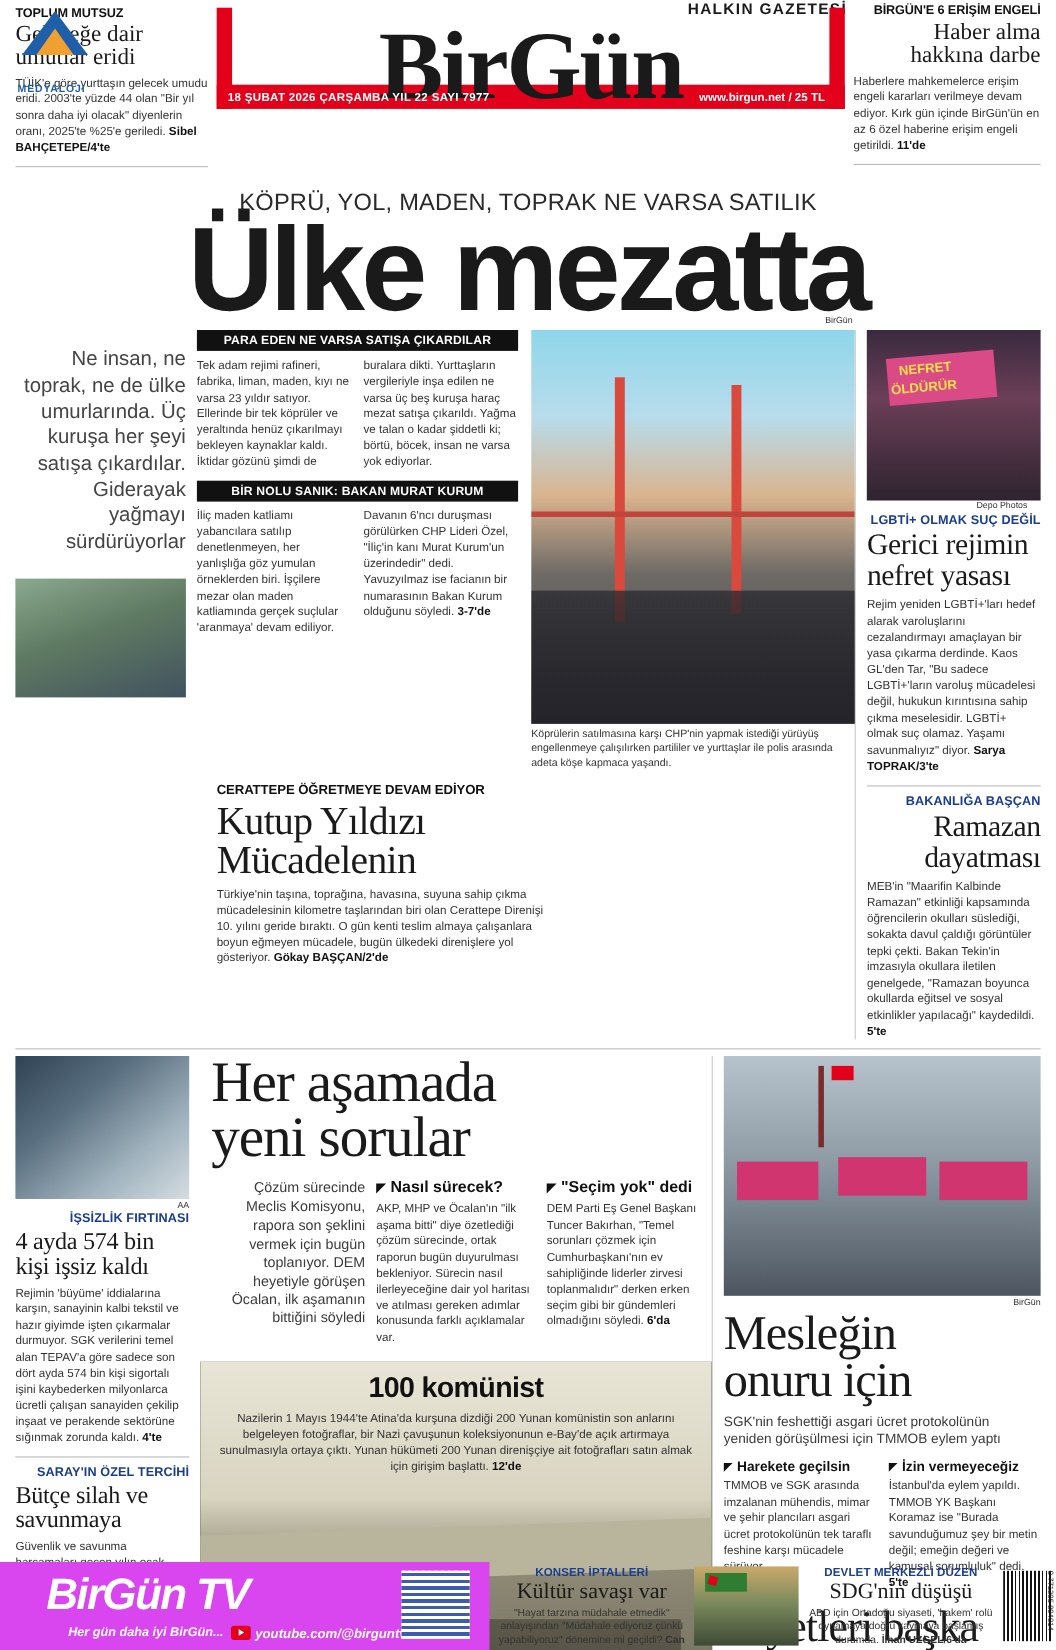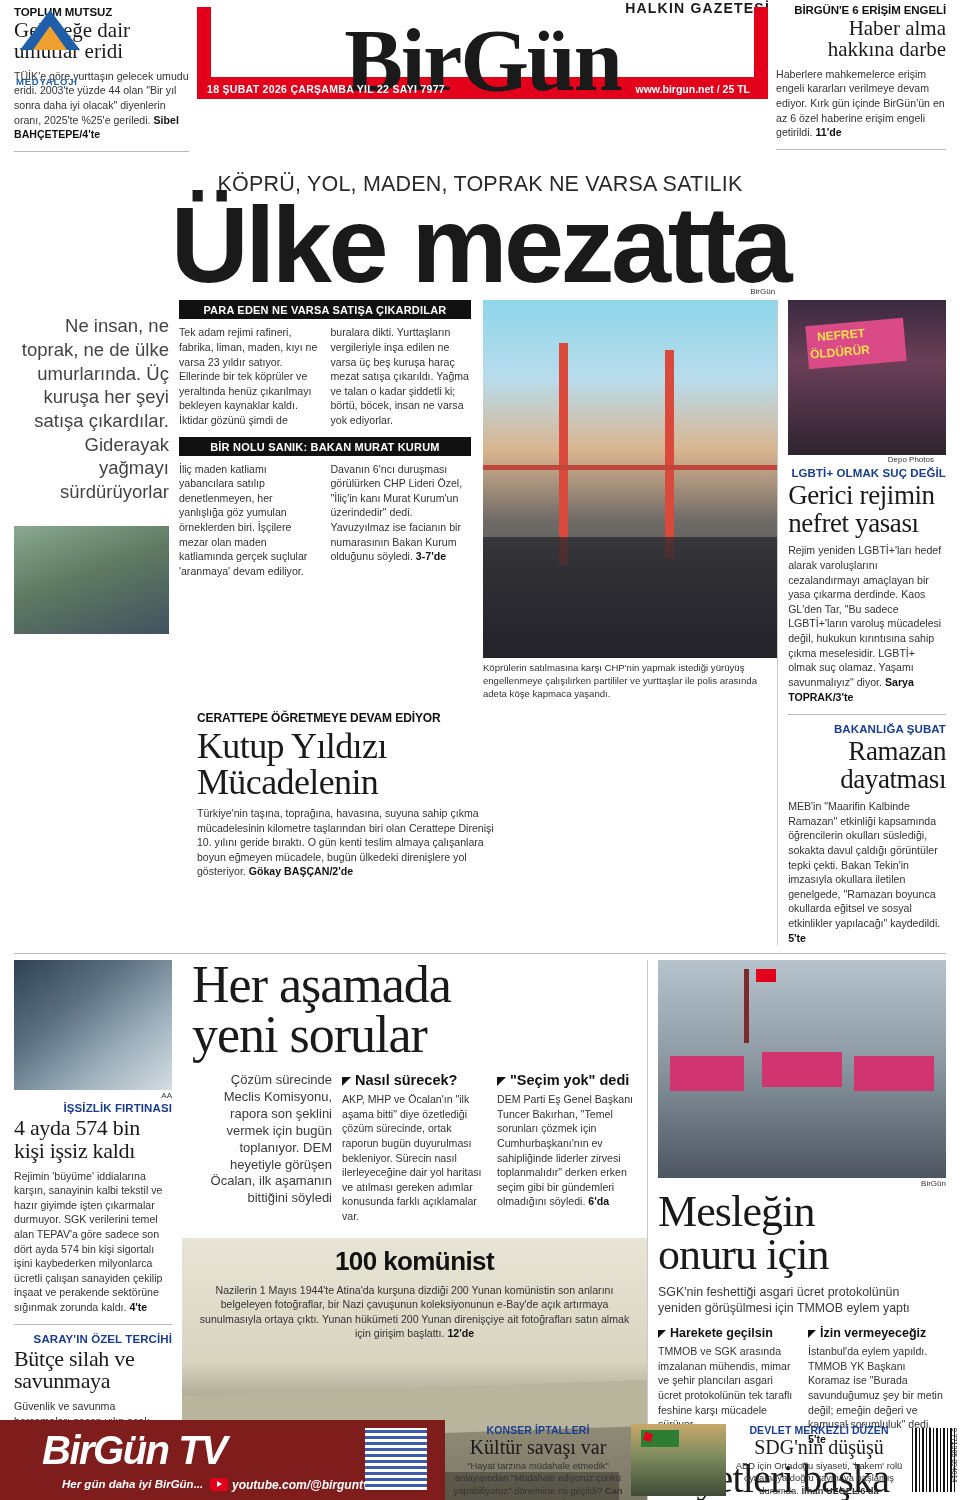--- a/index.html
+++ b/index.html
@@ -89,21 +89,21 @@
 
   .serif-xl { font-family:"Liberation Serif", serif; font-size: 36px; line-height: 1.0; letter-spacing:-.6px;}
   .serif-lg { font-family:"Liberation Serif", serif; font-size: 27px; line-height: 1.02; letter-spacing:-.4px;}
   .serif-md { font-family:"Liberation Serif", serif; font-size: 22px; line-height: 1.03; letter-spacing:-.3px;}
 
   .tri-bullet { display:inline-block; width:0;height:0; border-left:9px solid #111; border-bottom:9px solid transparent; border-top:0; margin-right:4px; transform: translateY(1px);}
   .sub-head { font-size: 14.5px; font-weight: bold; color:#111; margin-bottom: 4px;}
 
   
   .bottom-strip { position:absolute; left:0; right:0; bottom:0; height:80px; display:flex; }
-  .bt-tv { width: 445px; background:#7f1d1d; position:relative; }
+  .bt-tv { width: 445px; background:#d946ef; position:relative; }
   .bt-tv-logo { font-size: 40px; font-weight:bold; color:#fff; letter-spacing:-1.5px; position:absolute; left:42px; top:8px; font-style:italic;}
   .bt-tv-sub { position:absolute; left:62px; bottom:10px; color:#fff; font-size:11.5px; font-weight:bold; font-style:italic;}
   .bt-yt { position:absolute; left:210px; bottom:8px; color:#fff; font-size:12px; font-weight:bold; font-style:italic;}
   .yt-badge { display:inline-block; width:18px;height:13px;background:#e2001a;border-radius:3px; position:relative; margin-right:4px; vertical-align:-2px;}
   .yt-badge:after{content:"";position:absolute;left:7px;top:3.2px;border-left:5px solid #fff;border-top:3.5px solid transparent;border-bottom:3.5px solid transparent;}
   .qr { position:absolute; right:18px; top:8px; width:62px; height:62px; background:
      repeating-linear-gradient(0deg,#fff 0 3px,#3d5cab 3px 6px),
      repeating-linear-gradient(90deg,#fff 0 3px,transparent 3px 6px); background-color:#fff;}
   .bt-cell { flex:1; padding: 4px 8px 0; }
   .bt-kicker { text-align:center; font-size:10.5px; font-weight:bold; color:#1b3d8f; letter-spacing:.1px;}
@@ -221,21 +221,21 @@
       <div class="kicker-blue">LGBTİ+ OLMAK SUÇ DEĞİL</div>
       <div class="serif-lg" style="margin-top:3px;">
         <div>Gerici rejimin</div>
         <div>nefret yasası</div>
       </div>
       <div class="body-txt" style="margin-top:6px;">
         <span>Rejim yeniden LGBTİ+'ları hedef alarak varoluşlarını cezalandırmayı amaçlayan bir yasa çıkarma derdinde. Kaos GL'den Tar, "Bu sadece LGBTİ+'ların varoluş mücadelesi değil, hukukun kırıntısına sahip çıkma meselesidir. LGBTİ+ olmak suç olamaz. Yaşamı savunmalıyız" diyor. </span><b>Sarya TOPRAK/3'te</b>
       </div>
 
       <div class="hr-thin" style="margin-top:10px;"></div>
-      <div class="kicker-blue" style="margin-top:8px;">BAKANLIĞA ŞUBAT</div>
+      <div class="kicker-blue" style="margin-top:8px;">BAKANLIĞA BAŞÇAN</div>
       <div class="serif-lg" style="margin-top:3px;text-align:right;">
         <div>Ramazan</div>
         <div>dayatması</div>
       </div>
       <div class="body-txt" style="margin-top:6px;">
         <span>MEB'in "Maarifin Kalbinde Ramazan" etkinliği kapsamında öğrencilerin okulları süslediği, sokakta davul çaldığı görüntüler tepki çekti. Bakan Tekin'in imzasıyla okullara iletilen genelgede, "Ramazan boyunca okullarda eğitsel ve sosyal etkinlikler yapılacağı" kaydedildi. </span><b>5'te</b>
       </div>
     </div>
   </div>
 

